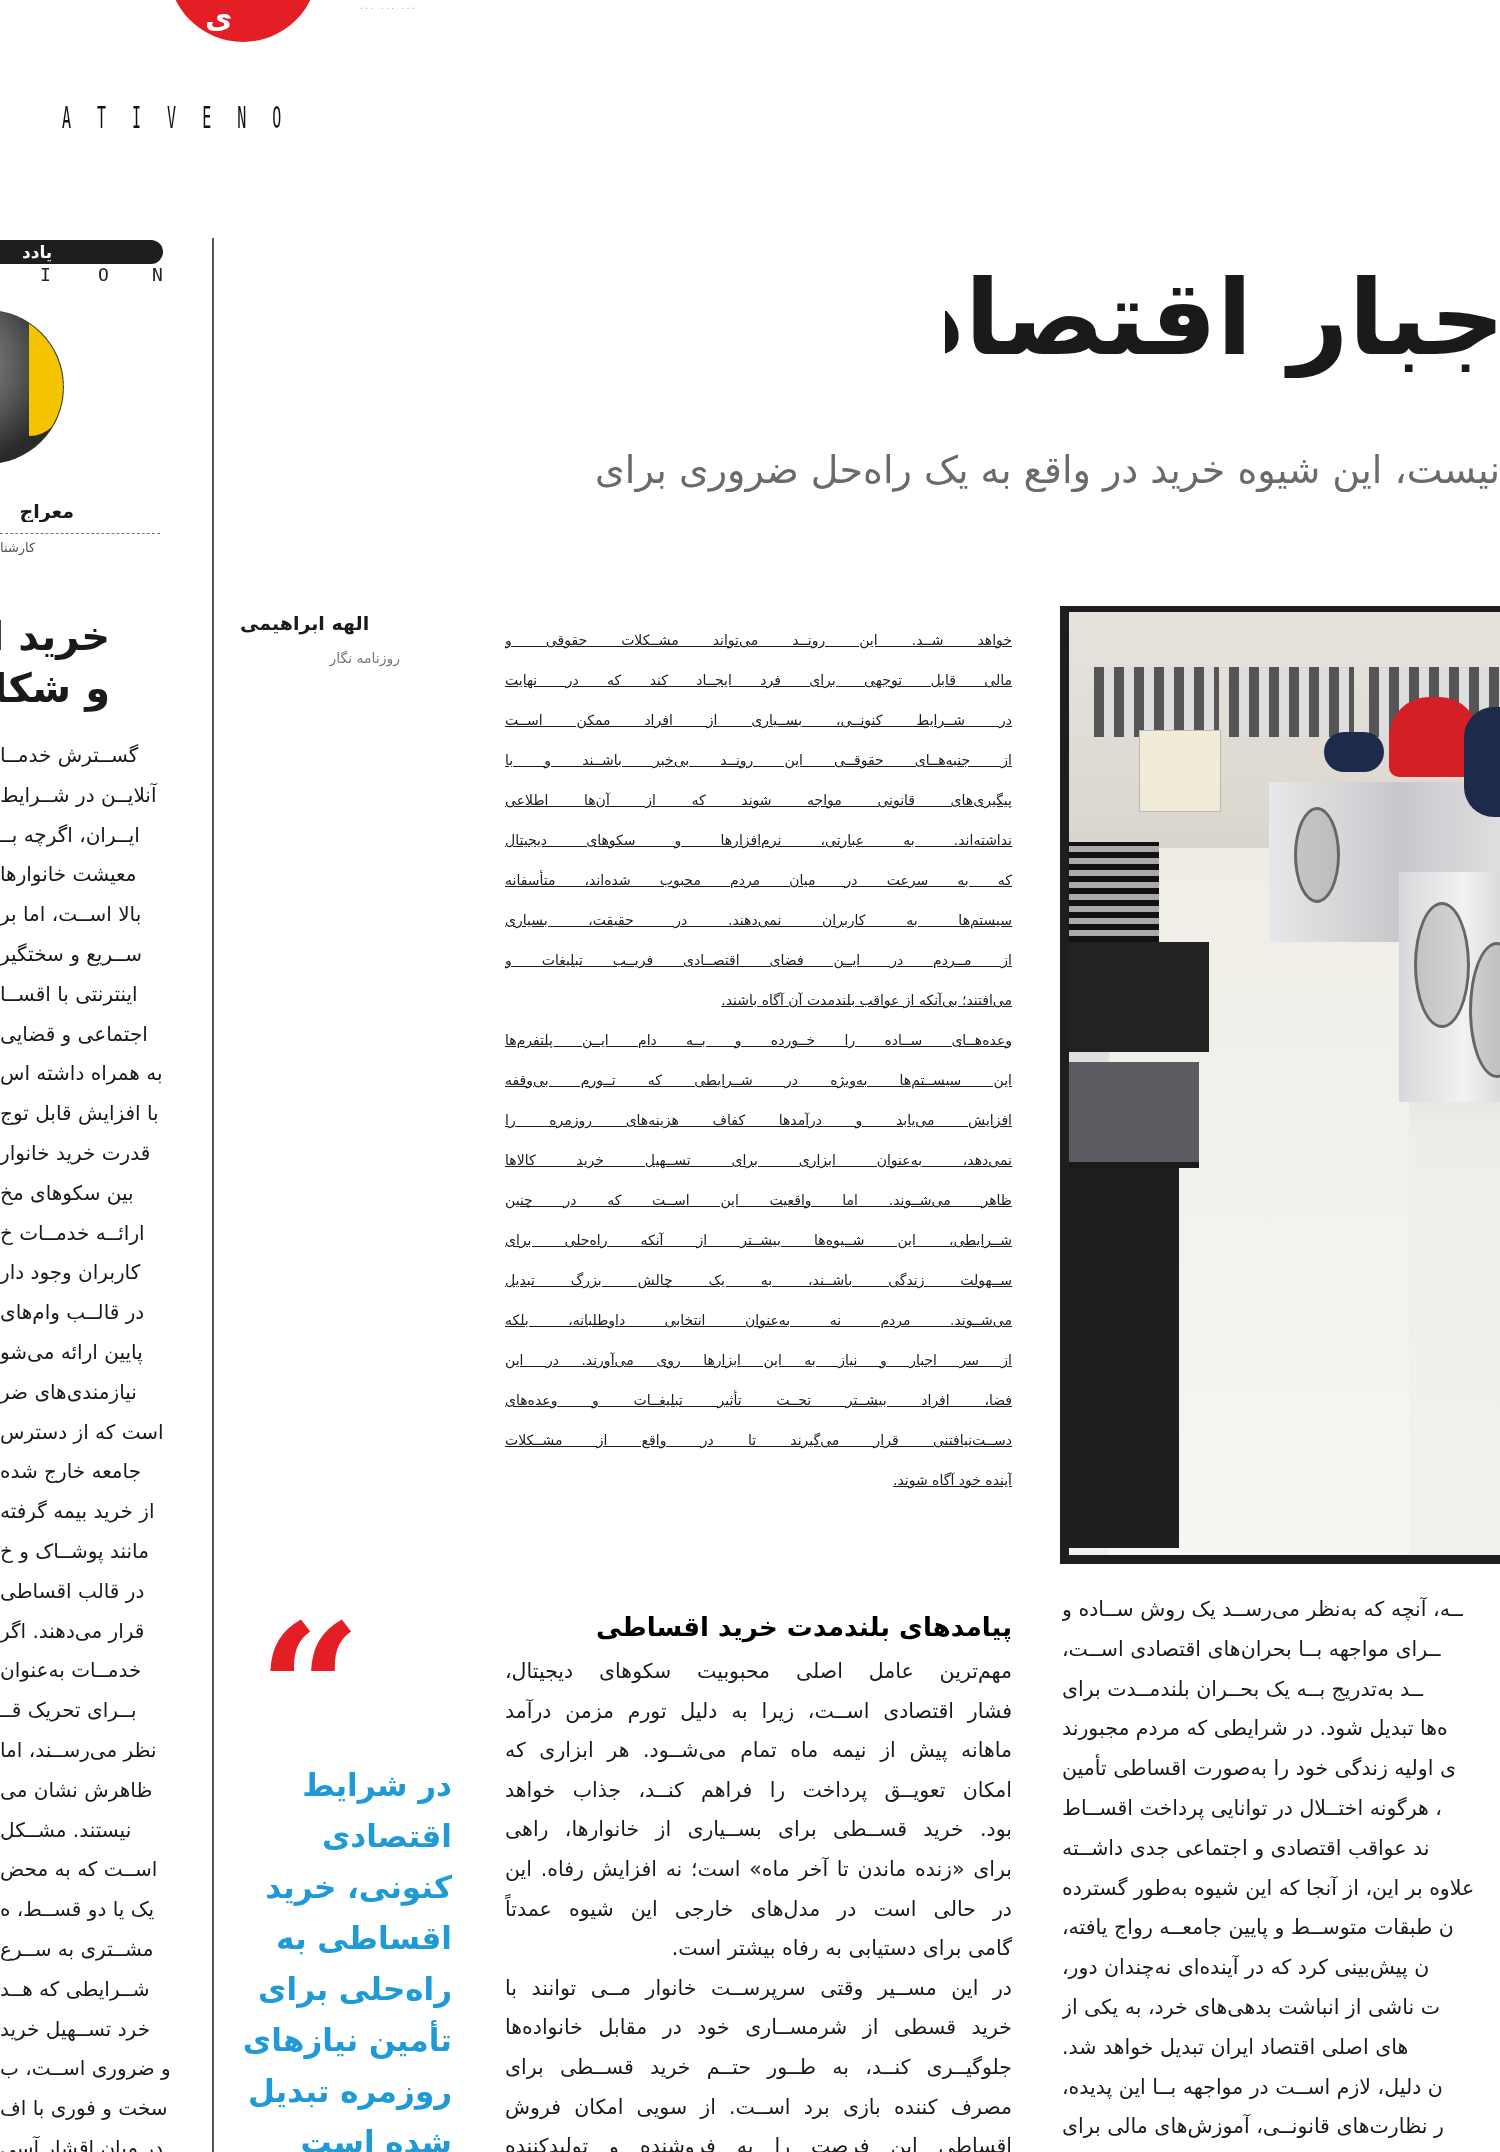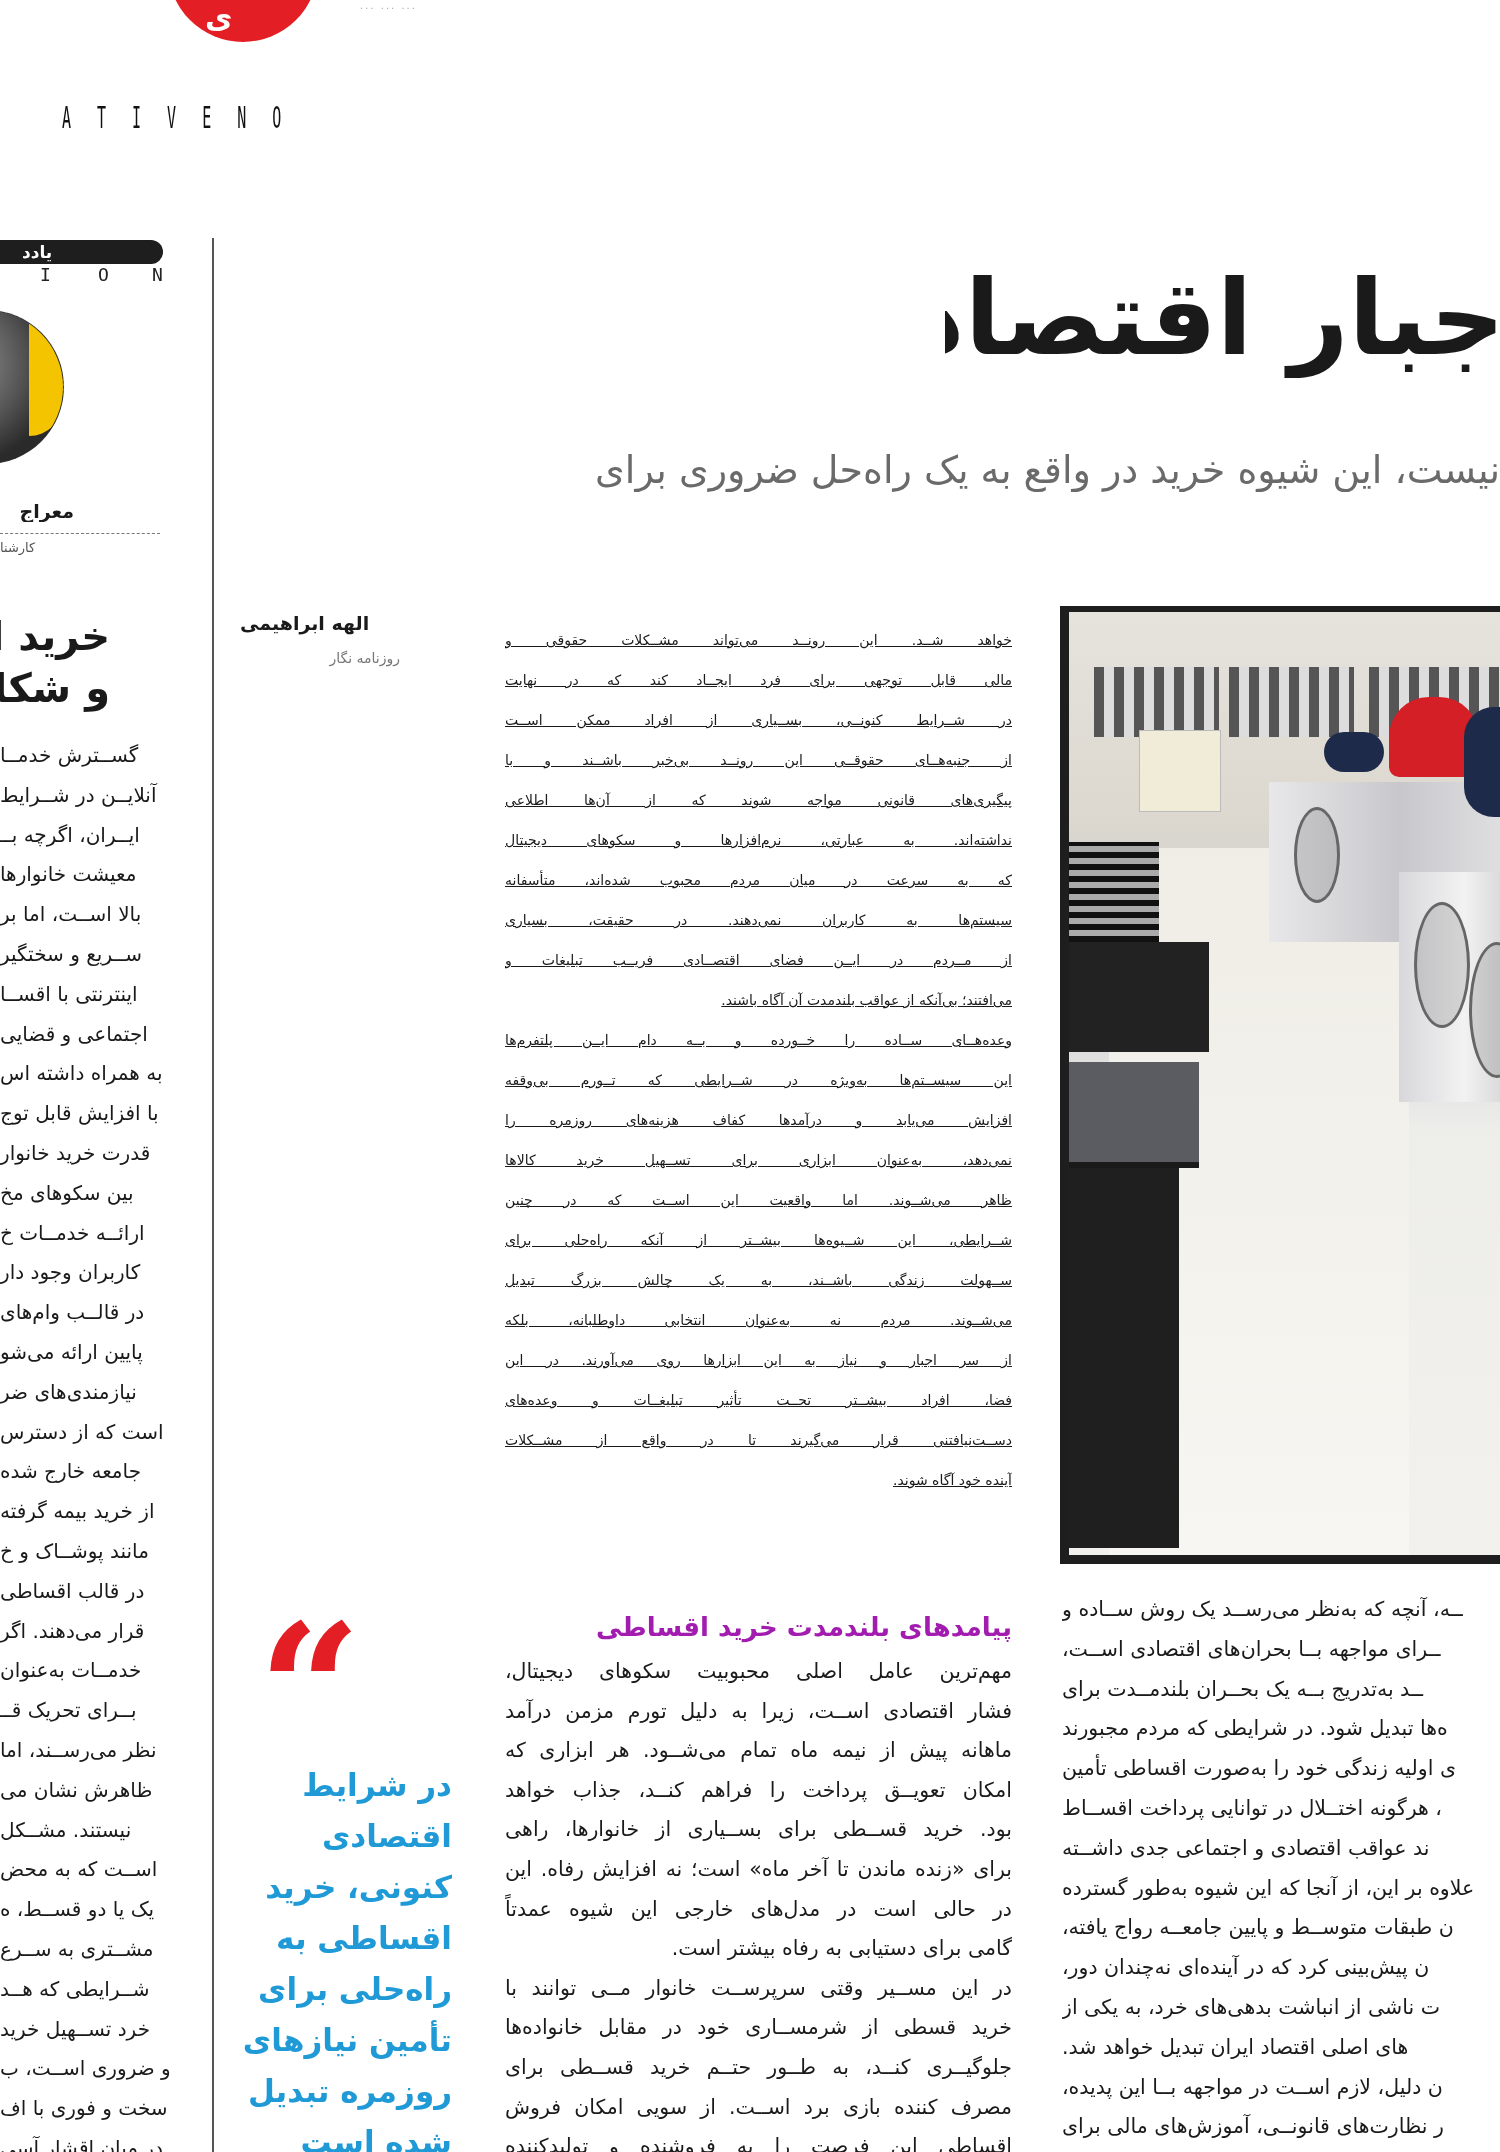--- a/index.html
+++ b/index.html
@@ -55,21 +55,21 @@
 
   
   .byline-name { position:absolute; left:240px; top:612px; width:170px; font-size:19px; font-weight:bold; text-align:left; }
   .byline-role { position:absolute; left:240px; top:650px; width:160px; font-size:14px; color:#777; text-align:right; }
   .col-mid { position:absolute; left:505px; top:620px; width:507px; font-size:14px; line-height:40px;text-decoration:underline; }
   .col-mid .ln { white-space:nowrap; direction:rtl; text-align:justify; text-align-last:justify; height:40px; overflow:hidden; }
   .col-mid .ln.last { text-align-last:right; }
   .col-mid2 { position:absolute; left:505px; top:1608px; width:507px; font-size:20.5px; line-height:39.6px; }
   .col-mid2 .ln { white-space:nowrap; direction:rtl; text-align:justify; text-align-last:justify; height:39.6px; overflow:hidden; }
   .col-mid2 .ln.last { text-align-last:right; }
-  .subhead { color:#a21caf; font-weight:bold; font-size:26px; }
+  .subhead { color:#000000; font-weight:bold; font-size:26px; }
 
   
   .quote-mark { position:absolute; left:258px; top:1600px; font-size:180px; line-height:180px; color:#e31e24; font-family:"DejaVu Serif", serif; font-weight:bold; }
   .quote-text { position:absolute; left:262px; top:1760px; width:190px; font-size:31px; font-weight:bold; color:#1f9ad6; line-height:51px; direction:rtl; text-align:right; }
   .quote-text div { white-space:nowrap; }
 
   
   .photo { position:absolute; left:1060px; top:606px; width:460px; height:958px; background:#1e1e1e; }
   .photo-inner { position:absolute; left:9px; top:6px; right:0; bottom:9px; overflow:hidden;
     background:linear-gradient(180deg, #e6e3dd 0%, #dcd8cf 22%, #c9c9cc 35%, #ededea 55%, #f2f1ee 100%); }

